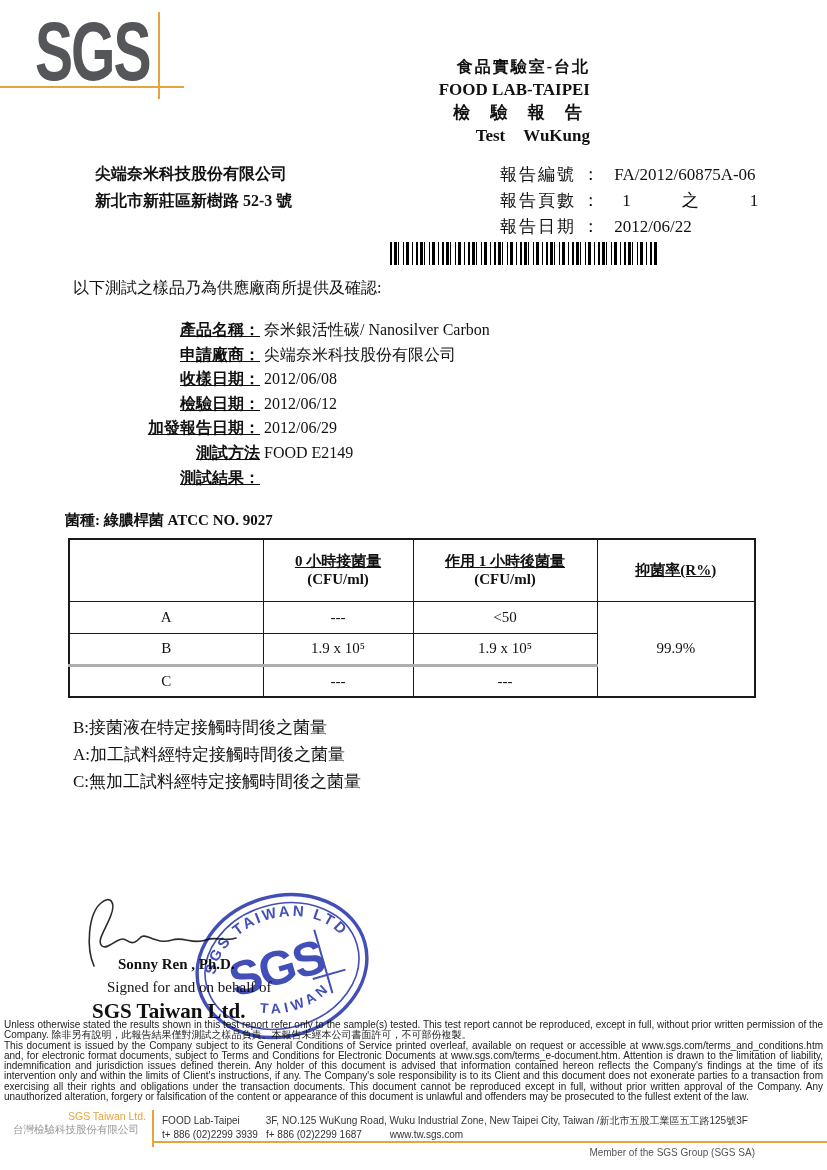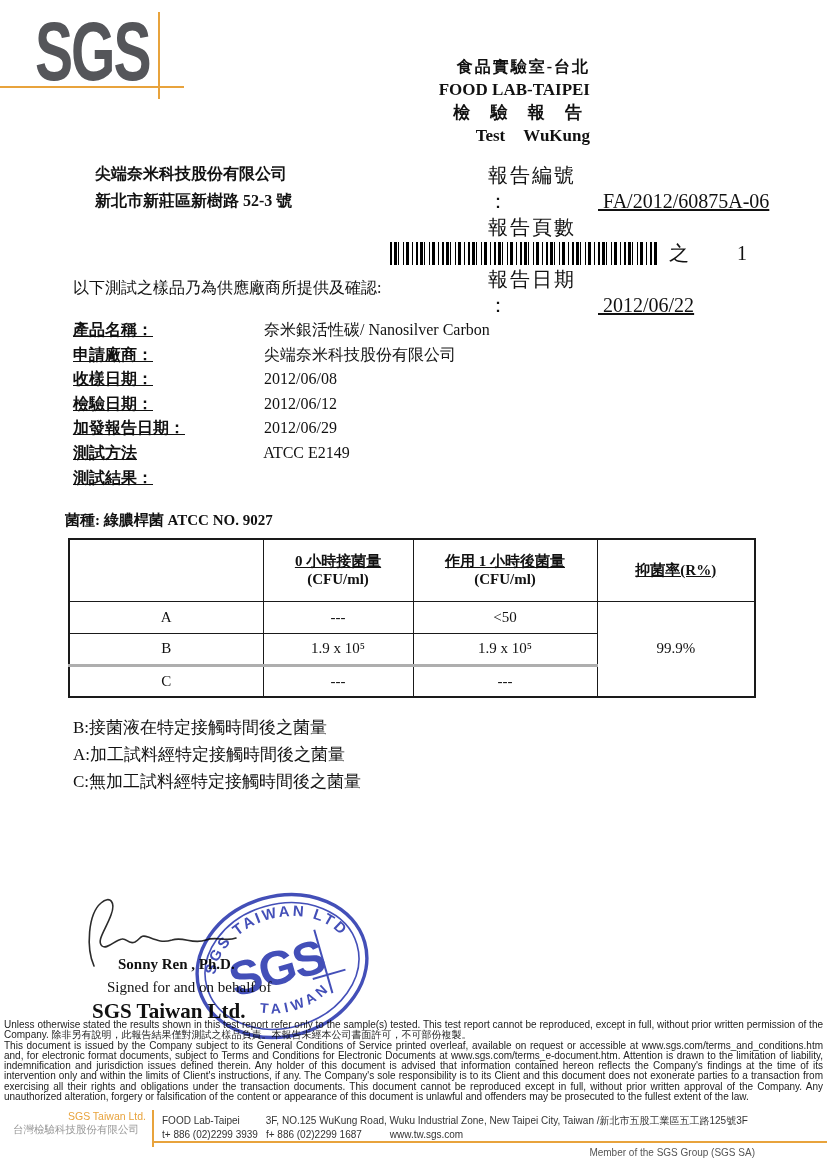--- a/index.html
+++ b/index.html
@@ -22,38 +22,38 @@
 
   
   .title-block { left:230px; top:55px; width:360px; text-align:right; }
   .title-zh { font-size:16px; font-weight:bold; letter-spacing:2px; line-height:23px; }
   .title-en { font-size:17px; font-weight:bold; line-height:23px; }
   .report-zh { font-size:17px; font-weight:bold; letter-spacing:8px; line-height:23px; }
   .report-en { font-size:17px; font-weight:bold; word-spacing:14px; line-height:23px; }
 
   
   .client-block { left:95px; top:160px; font-size:16px; line-height:27px; font-weight:bold; }
-  .rinfo-block { left:488px; top:162px; font-size:20px; line-height:26px;text-decoration:underline; }
+  .rinfo-block { left:500px; top:162px; font-size:17px; line-height:26px; }
   .rlabel { display:inline-block; width:110px; letter-spacing:2px; }
   .pages { display:inline-flex; width:152px; justify-content:space-between; padding:0 8px; }
 
   
   .barcode {
     left:390px; top:242px; width:268px; height:23px;
     background:repeating-linear-gradient(90deg,
       #000 0 2px, #fff 2px 4px, #000 4px 7px, #fff 7px 8px,
       #000 8px 9px, #fff 9px 13px, #000 13px 14px, #fff 14px 16px,
       #000 16px 19px, #fff 19px 22px, #000 22px 23px, #fff 23px 26px);
   }
 
   
   .intro { left:73px; top:278px; font-size:16px; }
   .fields { left:73px; top:320px; font-size:16px; }
   .frow { height:24.6px; }
-  .flabel { display:inline-block; width:187px; font-weight:bold; }
+  .flabel { display:inline-block; width:187px; font-weight:bold;text-align:right; }
   .flabel span { text-decoration:underline; }
 
   
   .strain { left:65px; top:511px; font-size:15px; font-weight:bold; }
   .rtable { left:68px; top:538px; border-collapse:collapse; table-layout:fixed; width:686px;
             border:2px solid #1a1a1a; }
   .rtable td { border:1px solid #1a1a1a; text-align:center; vertical-align:middle;
                font-size:15px; padding:0; }
   .hrow td { height:62px; font-weight:bold; }
   .drow td { height:32px; }
@@ -146,21 +146,21 @@
     <div class="frow">
       <span class="flabel"><span>檢驗日期：</span></span>
       <span>2012/06/12</span>
     </div>
     <div class="frow">
       <span class="flabel"><span>加發報告日期：</span></span>
       <span>2012/06/29</span>
     </div>
     <div class="frow">
       <span class="flabel"><span>測試方法</span></span>
-      <span>ATCC E2149</span>
+      <span>FOOD E2149</span>
     </div>
     <div class="frow">
       <span class="flabel"><span>測試結果：</span></span>
       <span></span>
     </div>
   </div>
 
   <div class="abs strain">菌種: 綠膿桿菌 ATCC NO. 9027</div>
 
   <table class="abs rtable">

